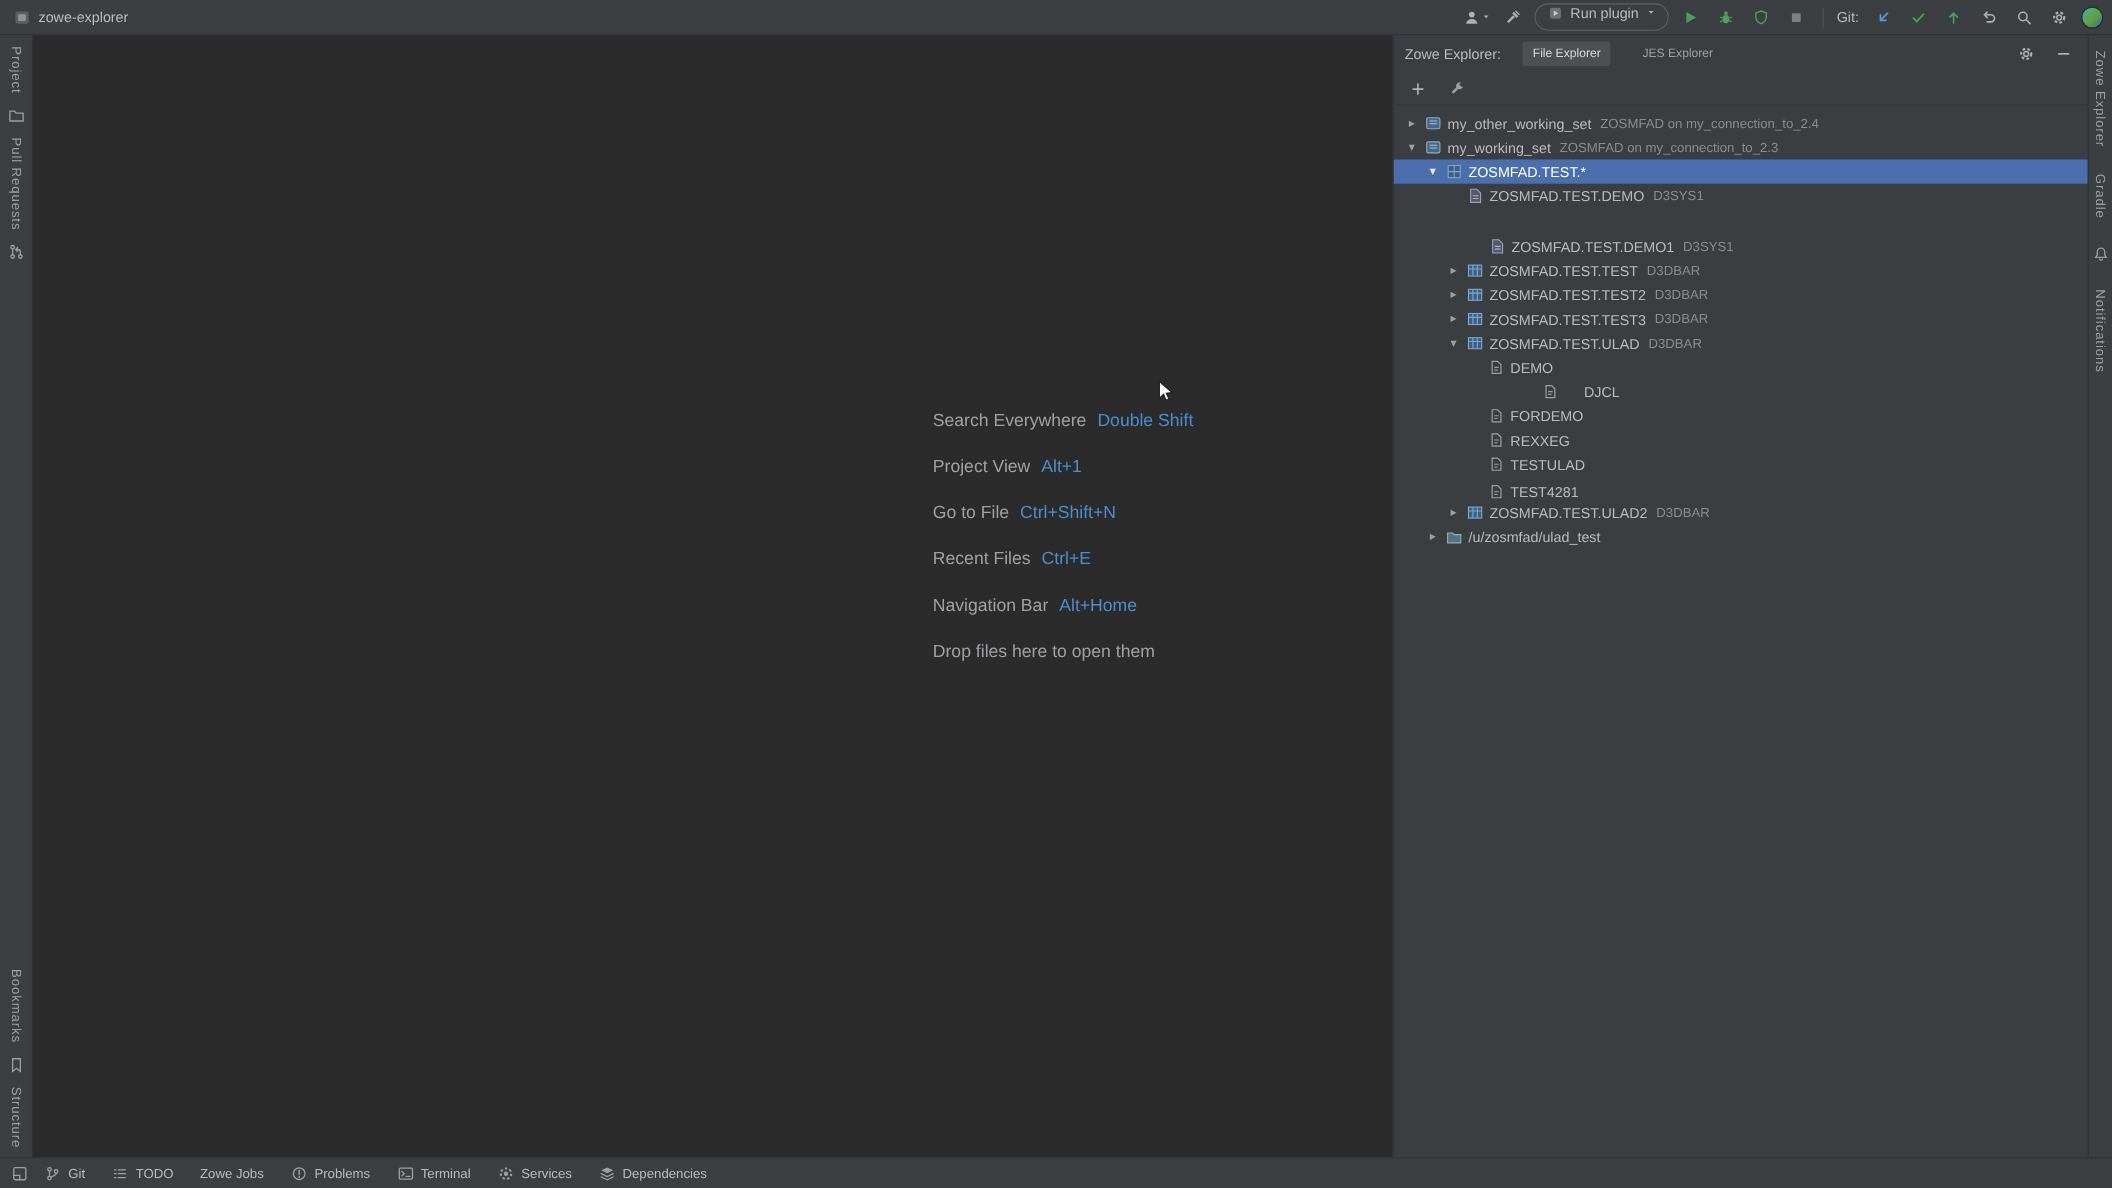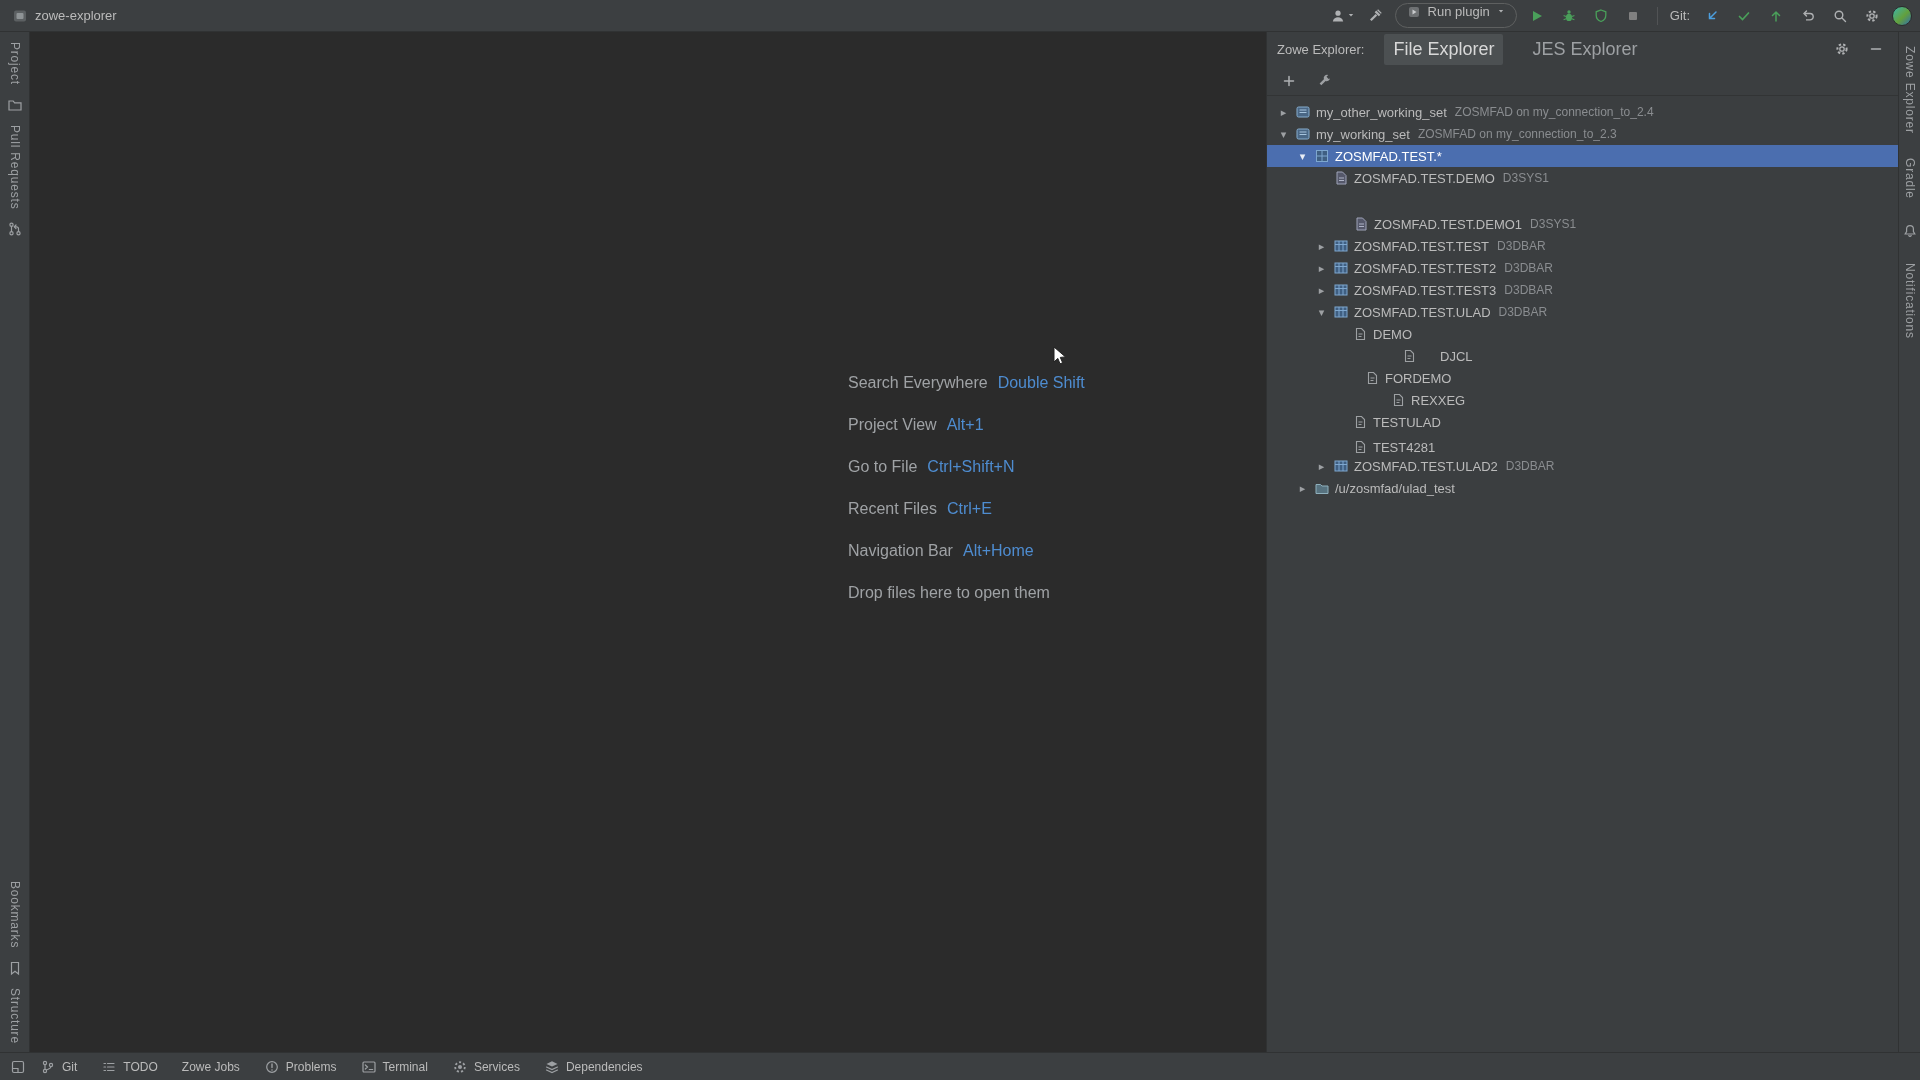--- a/index.html
+++ b/index.html
@@ -36,21 +36,21 @@
   .hints{position:absolute;left:848px;top:372px;z-index:3}
   .hint-row{height:22px;margin-bottom:20px;font-size:16px;color:#9fa2a5;display:flex;gap:10px;align-items:center;white-space:nowrap}
   .hint-keys{color:#4e8cd0}
   .cursor{position:absolute;left:1049px;top:345px;z-index:8}
 
   
   .panel{position:absolute;top:32px;bottom:28px;right:22px;width:632px;background:#3b3e40;
     border-left:1px solid #303233;display:flex;flex-direction:column;z-index:4}
   .panel-header{height:34px;display:flex;align-items:center;padding:0 10px;gap:20px;flex:none}
   .panel-title{color:#bbbbbb;font-size:13px}
-  .tab{padding:5px 9px;color:#9da0a3;font-size:18px;border-radius:2px;cursor:default}
+  .tab{padding:5px 9px;color:#9da0a3;font-size:11px;border-radius:2px;cursor:default}
   .tab.active{background:#4c5052;color:#d8d8d8}
   .panel-header-right{margin-left:auto;display:flex;gap:10px;align-items:center}
   .panel-toolbar{height:30px;display:flex;align-items:center;gap:12px;padding:0 10px;
     border-bottom:1px solid #323435;flex:none}
   .tree{flex:1;overflow:hidden;padding-top:5px}
   .tree-row{height:22px;display:flex;align-items:center;gap:5px;white-space:nowrap;cursor:default}
   .tree-row.selected{background:#4b6eaf}
   .chev{width:13px;flex:none;text-align:center;color:#9da0a3;font-size:11px;line-height:22px}
   .tree-row.selected .chev{color:#e8edf5}
   .tree-icon{width:16px;height:16px;flex:none;display:inline-flex;align-items:center;justify-content:center}
@@ -403,31 +403,31 @@
         <div class="tree-row" style="padding-left: 98px; gap: 23px;">
           <span class="chev"></span>
           <span class="tree-icon">
             <svg width="16" height="16" viewBox="0 0 16 16">
               <path d="M4.5 2.5h5l3 3v8h-8z" fill="none" stroke="#9da0a3" stroke-width="1.1"></path>
               <path d="M6.5 8h4M6.5 10.5h3" stroke="#9da0a3" stroke-width="1"></path>
             </svg>
           </span>
           <span class="tree-label">DJCL</span>
         </div>
-        <div class="tree-row" style="padding-left: 67px; margin-left: 12px;">
+        <div class="tree-row" style="padding-left: 67px;">
           <span class="chev"></span>
           <span class="tree-icon">
             <svg width="16" height="16" viewBox="0 0 16 16">
               <path d="M4.5 2.5h5l3 3v8h-8z" fill="none" stroke="#9da0a3" stroke-width="1.1"></path>
               <path d="M6.5 8h4M6.5 10.5h3" stroke="#9da0a3" stroke-width="1"></path>
             </svg>
           </span>
           <span class="tree-label">FORDEMO</span>
         </div>
-        <div class="tree-row" style="padding-left: 105px; text-align: center;">
+        <div class="tree-row" style="padding-left: 67px; text-align: center;">
           <span class="chev"></span>
           <span class="tree-icon">
             <svg width="16" height="16" viewBox="0 0 16 16">
               <path d="M4.5 2.5h5l3 3v8h-8z" fill="none" stroke="#9da0a3" stroke-width="1.1"></path>
               <path d="M6.5 8h4M6.5 10.5h3" stroke="#9da0a3" stroke-width="1"></path>
             </svg>
           </span>
           <span class="tree-label">REXXEG</span>
         </div>
         <div class="tree-row" style="padding-left: 67px;">

